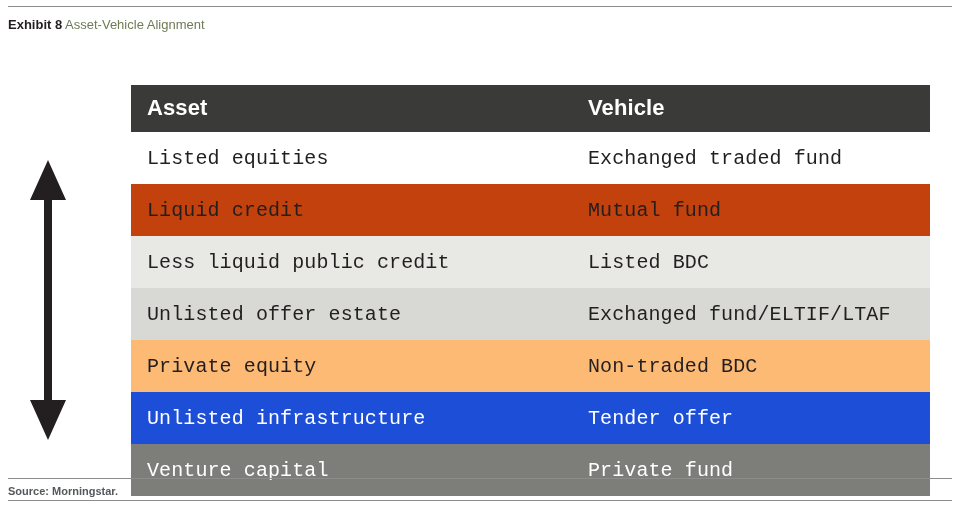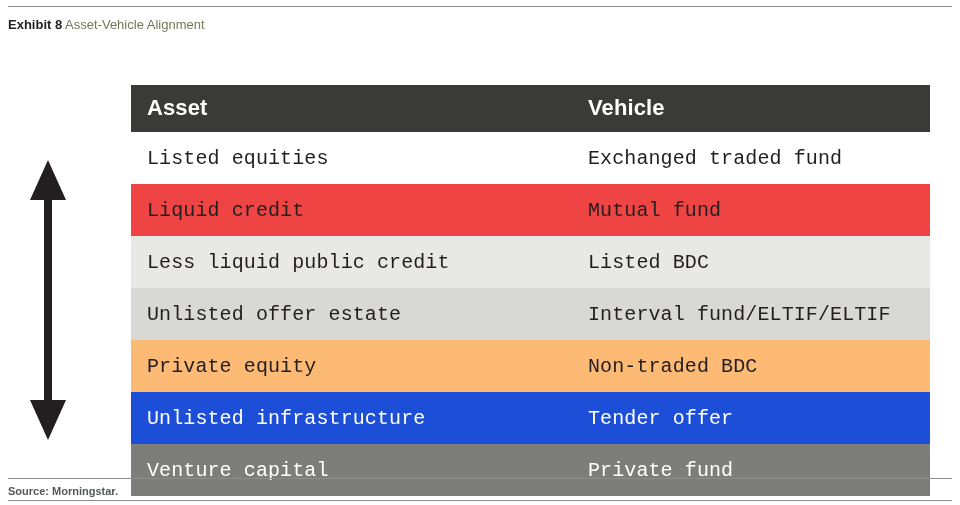--- a/index.html
+++ b/index.html
@@ -114,21 +114,21 @@
     font-weight: normal;
     padding: 0 0 0 16px;
     height: 52px;
     vertical-align: middle;
     color: #231f20;
     letter-spacing: 0.1px;
     font-family: Liberation Mono, monospace;
   }
   
   tr.r0 td { background: #ffffff; }
-  tr.r1 td { background: #ef4444; }
+  tr.r1 td { background: #c2410c; }
   tr.r2 td { background: #e8e8e5; }
   tr.r3 td { background: #d8d8d4; }
   tr.r4 td { background: #fdba74; }
   tr.r5 td { background: #1d4ed8; color: #ffffff; }
   tr.r6 td { background: #7d7d7a; color: #ffffff; }
 </style>
 </head>
 <body>
 
 <div class="page">
@@ -165,21 +165,21 @@
       <tr class="r1">
         <td>Liquid credit</td>
         <td>Mutual fund</td>
       </tr>
       <tr class="r2">
         <td>Less liquid public credit</td>
         <td>Listed BDC</td>
       </tr>
       <tr class="r3">
         <td>Unlisted offer estate</td>
-        <td>Interval fund/ELTIF/ELTIF</td>
+        <td>Exchanged fund/ELTIF/LTAF</td>
       </tr>
       <tr class="r4">
         <td>Private equity</td>
         <td>Non-traded BDC</td>
       </tr>
       <tr class="r5">
         <td>Unlisted infrastructure</td>
         <td>Tender offer</td>
       </tr>
       <tr class="r6">

